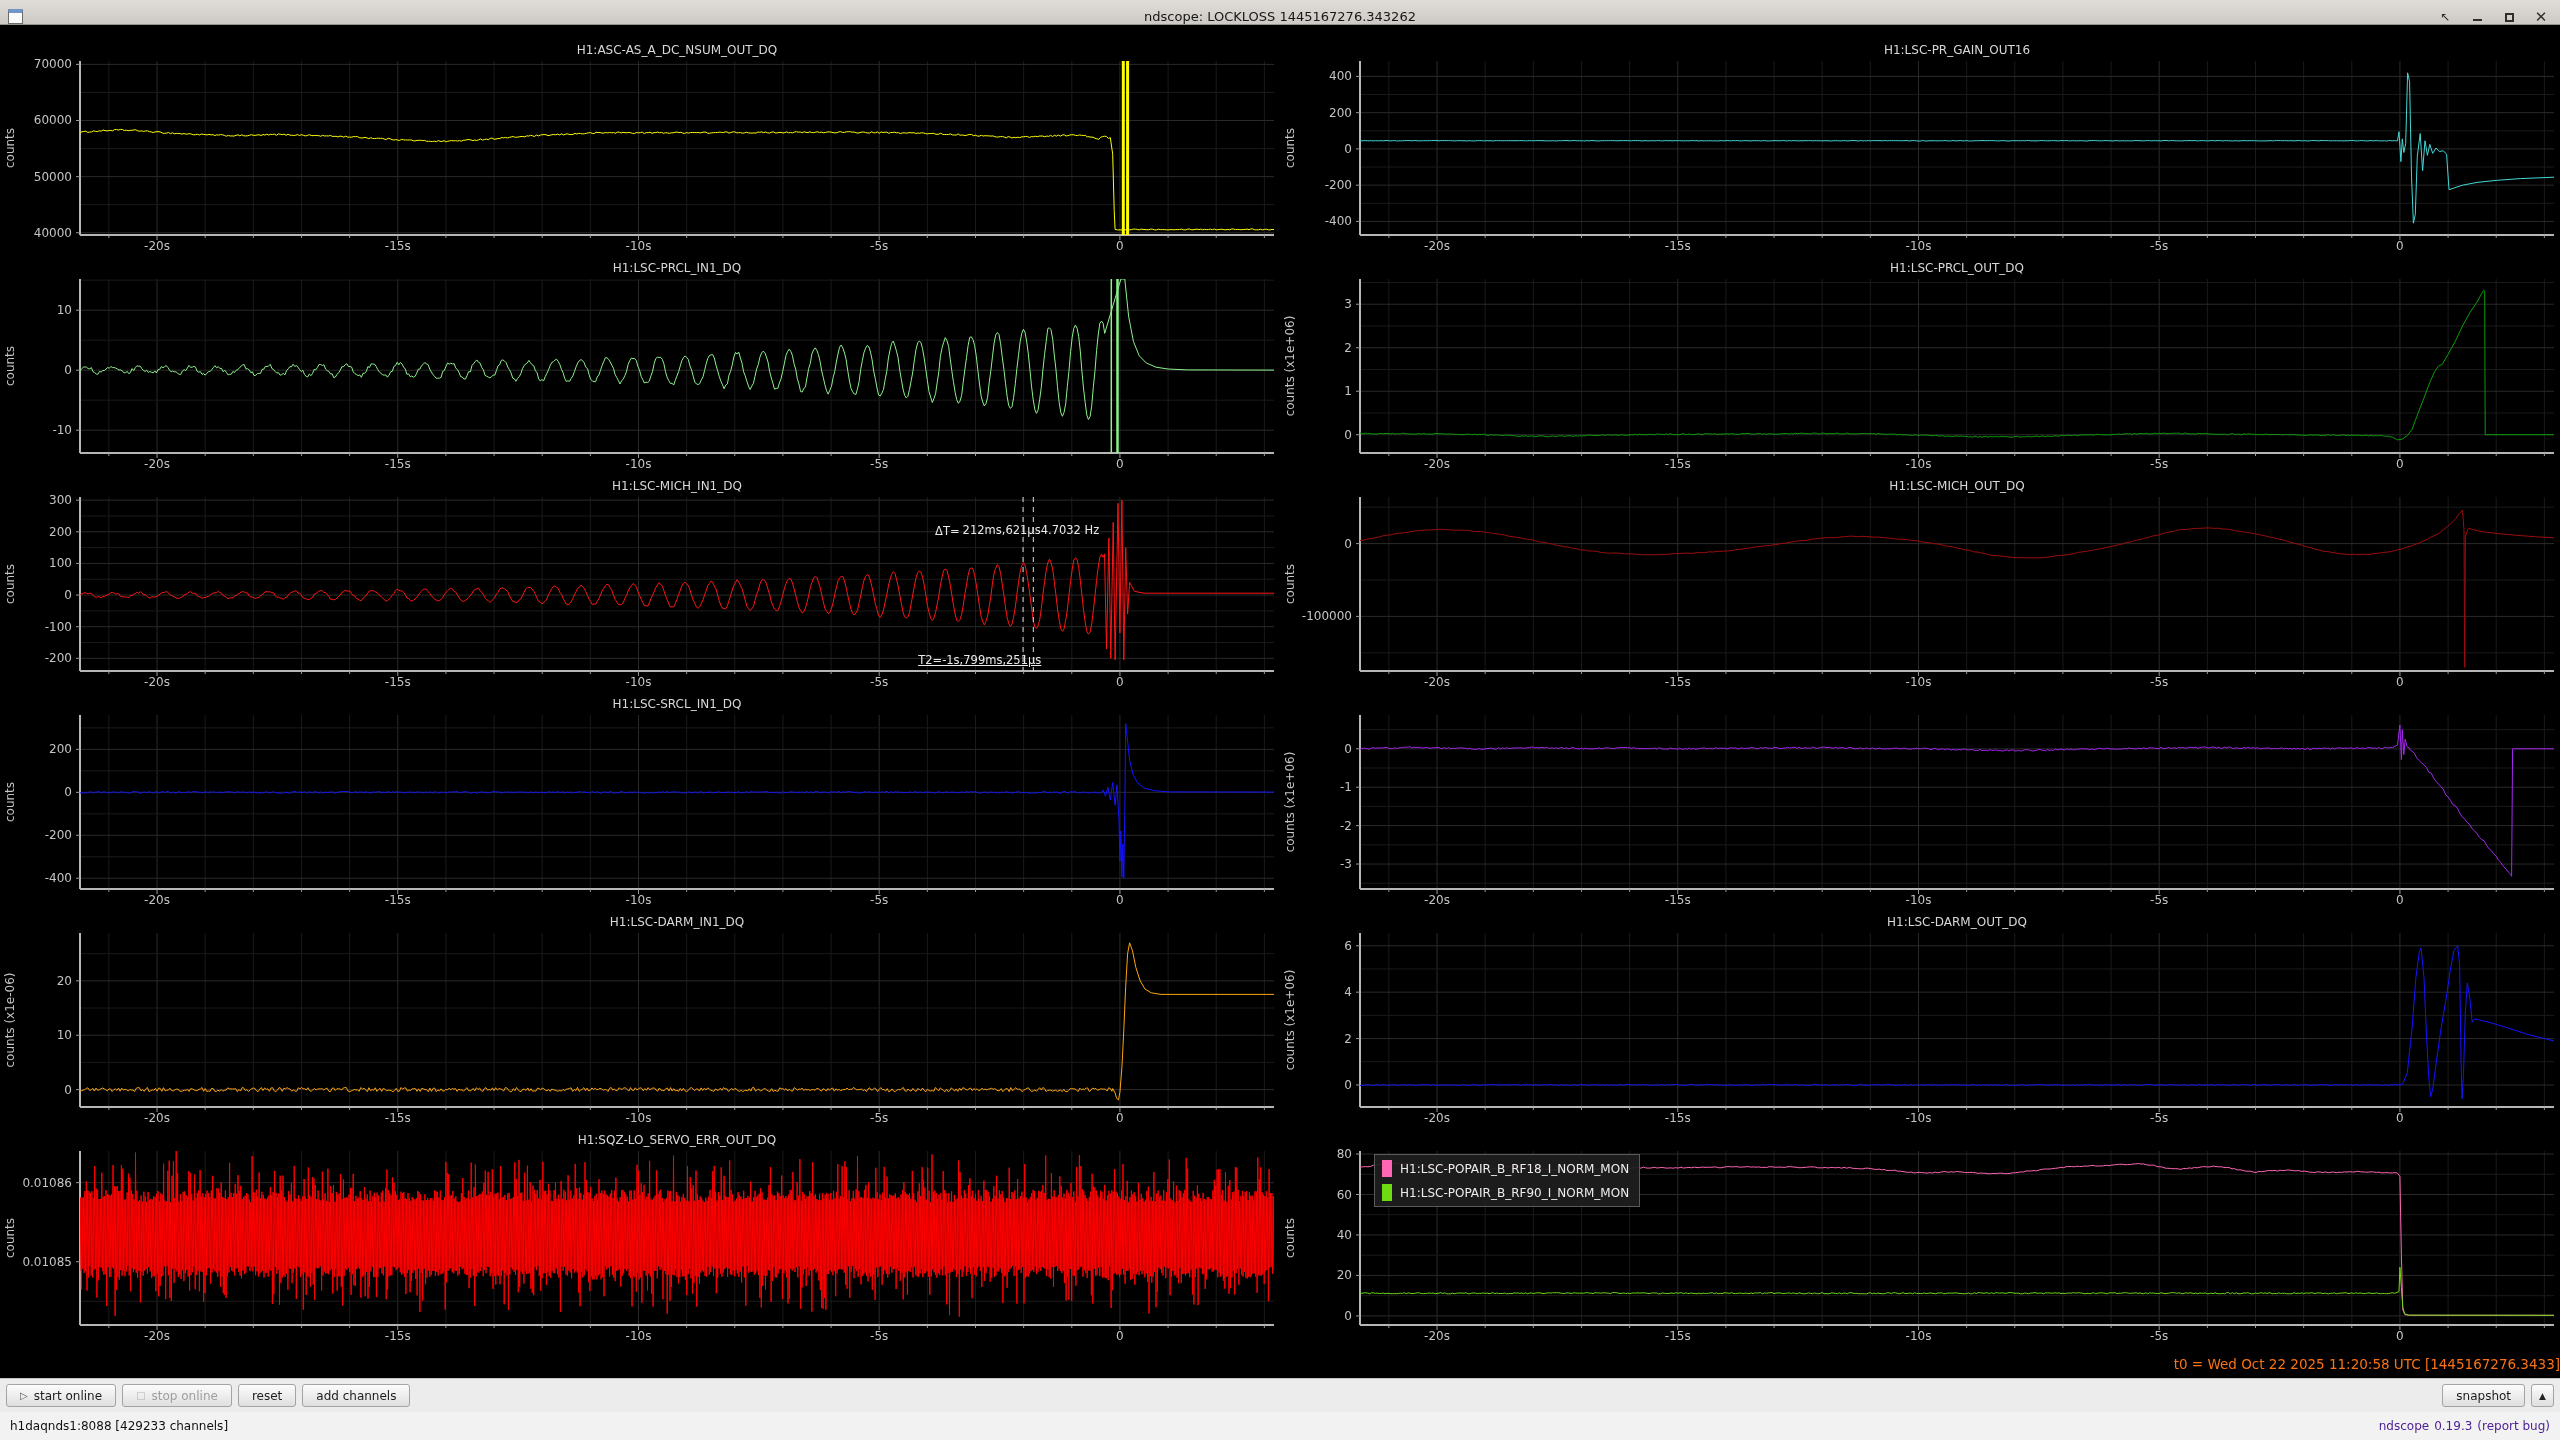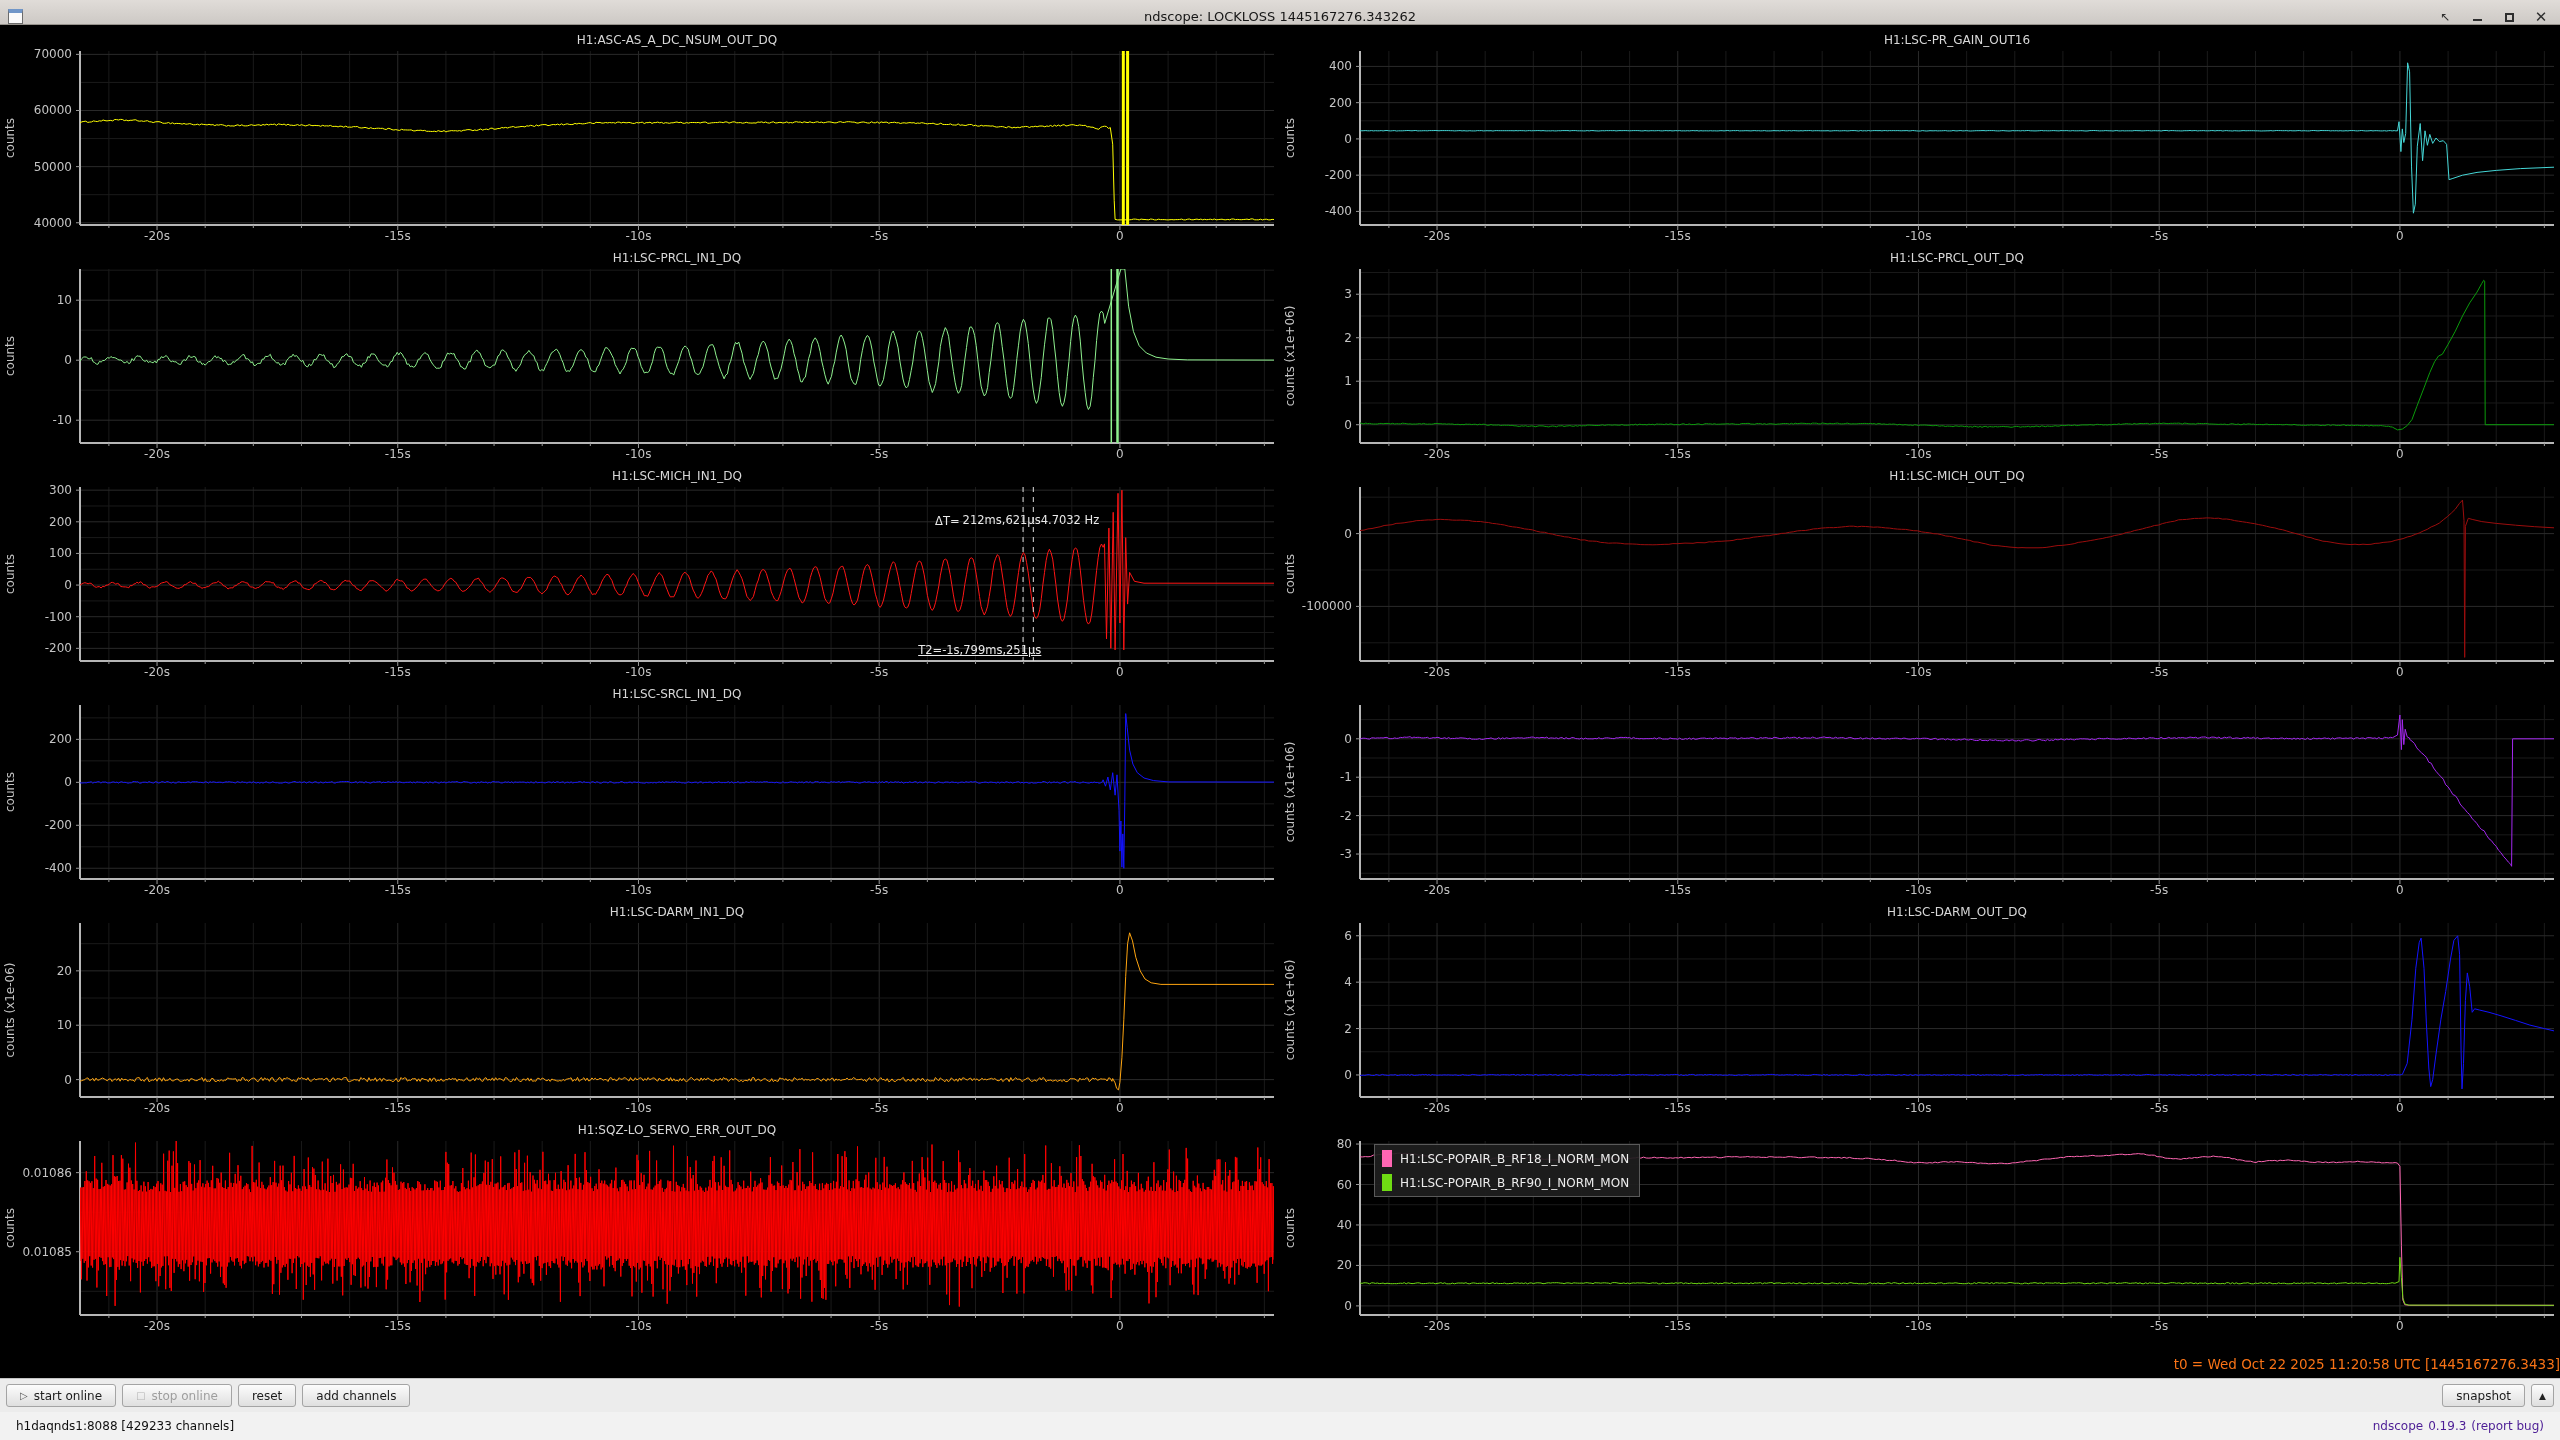--- a/index.html
+++ b/index.html
@@ -9,21 +9,21 @@
   .titlebar{position:absolute;top:0;left:0;width:2560px;height:25px;background:linear-gradient(#e0dcd8,#cdc9c5);border-bottom:1px solid #96928c;display:flex;align-items:flex-end;padding:0 8px;z-index:20}
   .win-icon{width:15px;height:15px;background:#fafafa;border:1px solid #6b6b6b;border-top:4px solid #7096c8;margin-right:8px;flex:0 0 auto}
   .title-text{position:absolute;left:0;right:0;text-align:center;font-size:13px;color:#161616}
   .win-controls{margin-left:auto;display:flex;gap:18px;align-items:center;z-index:2;padding-right:4px}
   .wc{width:14px;height:14px;display:flex;align-items:center;justify-content:center;color:#2e2e2e;font-size:12px;cursor:default}
   .wc .minbar{width:9px;height:2px;background:#2e2e2e;margin-top:6px}
   .wc .maxbox{width:9px;height:9px;border:2px solid #2e2e2e}
   .wc.closex{font-size:15px;font-weight:bold}
   
   .main{position:absolute;top:25px;left:0;width:2560px;height:1353px;background:#000}
-  #plots{display:grid;grid-template-columns:1280px 1280px;grid-template-rows:repeat(6,218px);padding-top:6px}
+  #plots{display:grid;grid-template-columns:1280px 1280px;grid-template-rows:repeat(6,218px);padding-top:16px}
   .plot{position:relative;width:1280px;height:218px}
   .plot-title{position:absolute;top:2px;left:80px;right:6px;text-align:center;font-size:12px;color:#d8d8d8;white-space:nowrap}
   .plot-svg{position:absolute;top:16px;left:0;display:block}
   .t0-label{position:absolute;left:0;right:0;bottom:6px;text-align:right;font-size:13.5px;color:#f97316}
   
   .dt-block{position:absolute;display:flex;align-items:center;gap:3px;color:#eaeaea;font-size:11.5px;z-index:5}
   .dt-col{display:flex;line-height:15px}
   .t2-text{position:absolute;color:#eaeaea;font-size:11.5px;text-align:right;z-index:5}
   
   .legend{position:absolute;background:rgba(30,30,30,.92);border:1px solid #5a5a5a;padding:5px 10px 5px 7px;display:flex;flex-direction:column;gap:7px;z-index:5}
@@ -33,21 +33,21 @@
   
   .toolbar{position:absolute;top:1378px;left:0;width:2560px;height:34px;background:#ececec;border-top:1px solid #c4c4c4;display:flex;align-items:center;gap:6px;padding:0 6px;z-index:20}
   .btn{height:23px;display:inline-flex;align-items:center;gap:6px;padding:0 13px;background:linear-gradient(#fcfcfc,#dfdfdf);border:1px solid #a4a4a4;border-radius:3px;font-size:12px;color:#1c1c1c;font-family:inherit;cursor:default}
   .btn .bicon{font-size:10px;color:#5a5a5a}
   .btn.disabled{color:#9e9e9e}
   .btn.disabled .bicon{color:#b5b5b5}
   .tb-spacer{flex:1}
   .btn.small{padding:0 7px}
   .btn.small .bicon{font-size:9px;color:#222}
   
-  .statusbar{position:absolute;top:1412px;left:0;width:2560px;height:28px;background:#f2f2f2;display:flex;align-items:center;padding:0 16px;font-size:12px;color:#101010;z-index:20}
+  .statusbar{position:absolute;top:1412px;left:0;width:2560px;height:28px;background:#f2f2f2;display:flex;align-items:center;padding:0 10px;font-size:12px;color:#101010;z-index:20}
   .sb-right{margin-left:auto;display:flex;gap:5px}
   .sb-right a{color:#4c1d95;cursor:pointer}
 </style>
 </head>
 <body>
 
 <div class="titlebar">
   <span class="win-icon"></span>
   <span class="title-text">ndscope: LOCKLOSS 1445167276.343262</span>
   <span class="win-controls">

